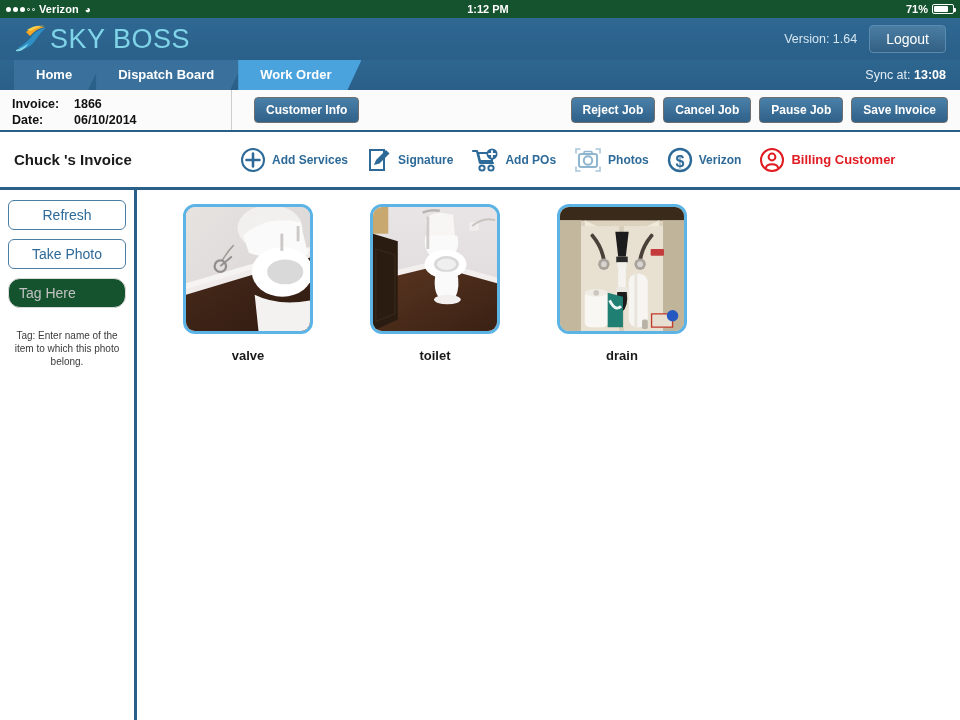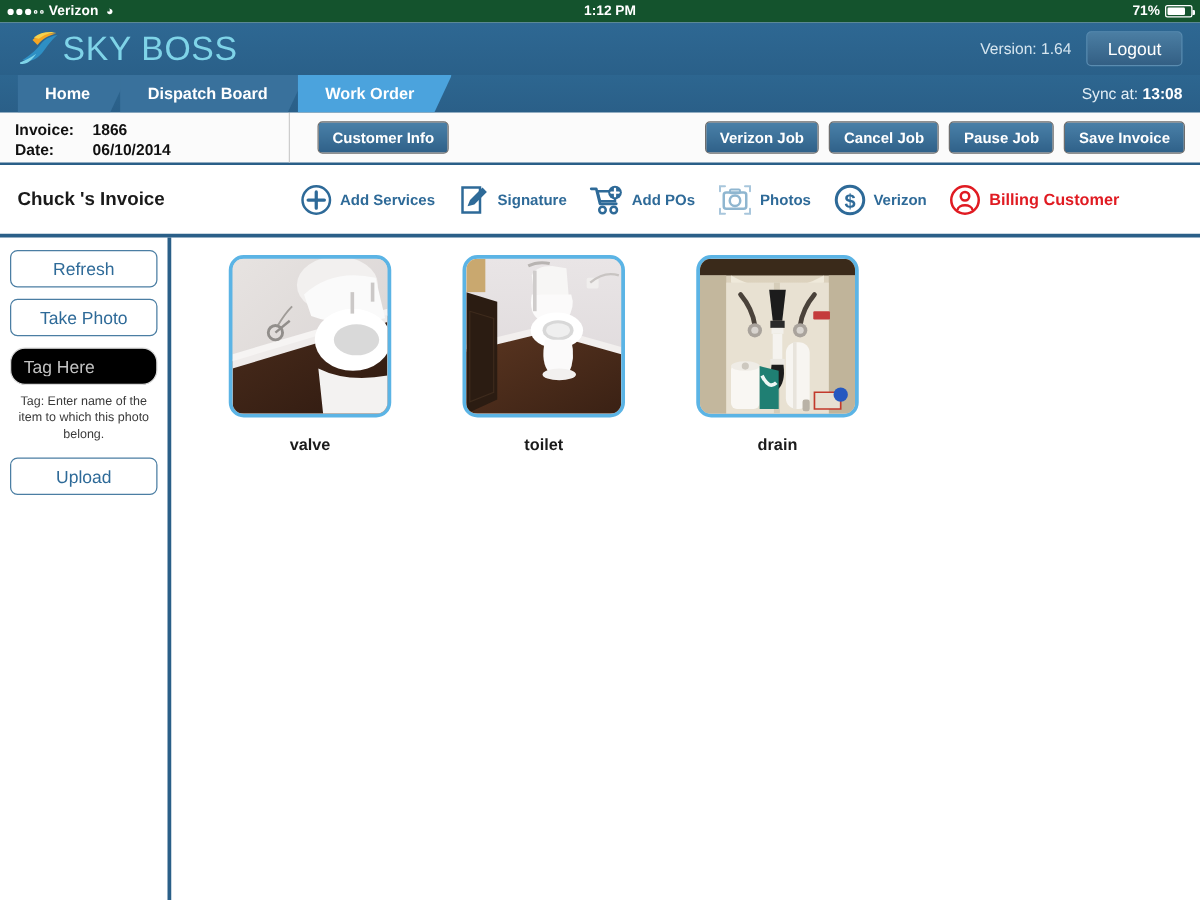--- a/index.html
+++ b/index.html
@@ -140,22 +140,22 @@
     border-right: 3px solid #2a5f88;
     display: flex; flex-direction: column; align-items: stretch;
     height: 100%;
   }
   .side-btn {
     background: #ffffff; border: 1px solid #4b7ea3; border-radius: 6px;
     color: #2e6a98; font-size: 14px; padding: 6px 2px; margin-bottom: 9px;
     cursor: pointer; text-align: center;
   }
   .tag-input {
-    background: #000000; border: 1px solid #dadada; border-radius: 12px;
-    font-size: 14px; padding: 6px 10px; margin-bottom: 7px;
+    background: #14532d; border: 1px solid #dadada; border-radius: 12px;
+    font-size: 14px; padding: 6px 10px; margin-bottom: 21px;
     color: #999; width: 100%; outline: none;
     font-family: "Liberation Sans", sans-serif;
   }
   .tag-input::placeholder { color: #c2c2c2; }
   .tag-help {
     font-size: 10px; color: #3a3a3a; text-align: center;
     line-height: 13px; margin-bottom: 12px; padding: 0 2px;
   }
 
   .content {
@@ -236,21 +236,21 @@
     </div>
     <div class="inv-row">
       <span class="inv-label">Date:</span>
       <span class="inv-value">06/10/2014</span>
     </div>
   </div>
   <div class="inv-mid">
     <button class="blue-btn">Customer Info</button>
   </div>
   <div class="inv-right">
-    <button class="blue-btn">Verizon Job</button>
+    <button class="blue-btn">Reject Job</button>
     <button class="blue-btn">Cancel Job</button>
     <button class="blue-btn">Pause Job</button>
     <button class="blue-btn">Save Invoice</button>
   </div>
 </div>
 
 <div class="tool-bar">
   <div class="cust-block">
     <div class="cust-name">Chuck 's Invoice</div>
   </div>
@@ -319,21 +319,20 @@
   </div>
 </div>
 
 <div class="body-area">
 
   <div class="sidebar">
     <button class="side-btn">Refresh</button>
     <button class="side-btn">Take Photo</button>
     <input class="tag-input" type="text" placeholder="Tag Here" style="">
     <div class="tag-help">Tag: Enter name of the item to which this photo belong.</div>
-    <button class="side-btn">Upload</button>
   </div>
 
   <div class="content">
 
     <div class="photo-cell">
       <div class="thumb">
         <svg viewBox="0 0 130 130" preserveAspectRatio="none">
           <defs>
             <linearGradient id="wallA" x1="0" y1="0" x2="1" y2="1">
               <stop offset="0" stop-color="#e6e2e0"></stop>

